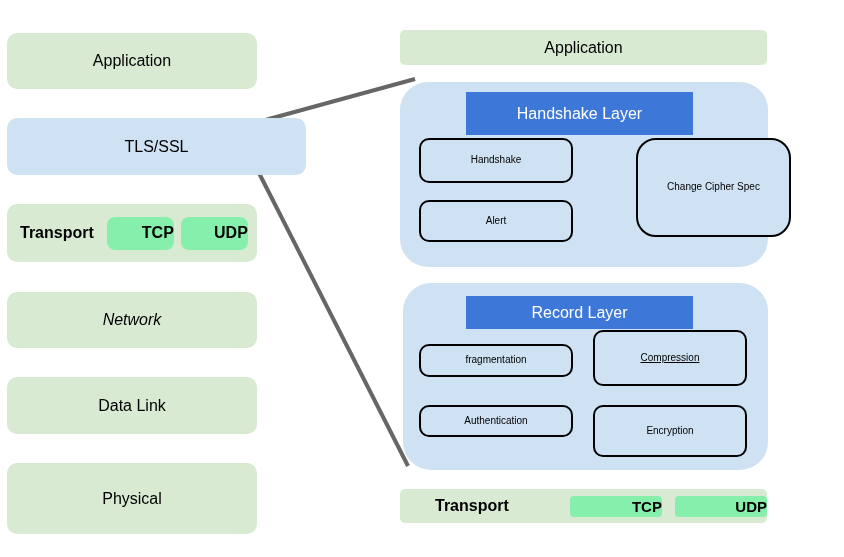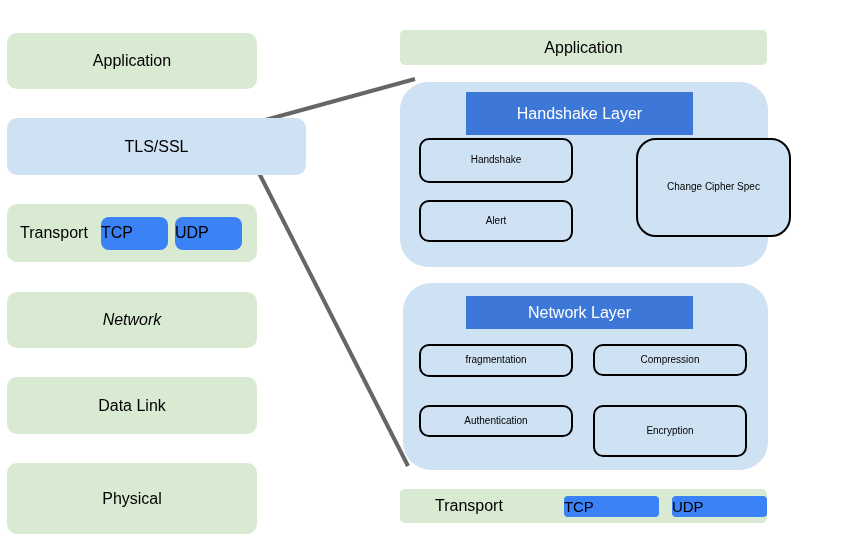--- a/index.html
+++ b/index.html
@@ -48,31 +48,32 @@
     border-radius: 10px;
     display: flex;
     align-items: center;
     justify-content: center;
     font-size: 10px;
     line-height: 1.25;
     box-sizing: border-box;
   }
   .inner.tall { border-radius: 20px; }
   .chip {
-    background: #3b82f6;
+    background: #86efac;
     display: flex;
     align-items: center;
-    justify-content: flex-start;
+    justify-content: flex-end;
     font-size: 16px;
   }
   .chip.left-chip { width: 67px; height: 33px; border-radius: 8px; }
   .chip.bottom-chip { width: 95px; height: 21px; border-radius: 4px; font-size: 15px; }
   .transport-row {
     display: flex;
     align-items: center;
+    font-weight: bold;
   }
   svg.lines { position: absolute; left: 0; top: 0; pointer-events: none; }
 </style>
 </head>
 <body>
 
 <div id="canvas">
 
   <svg class="lines" width="844" height="557">
     <line x1="258" y1="122" x2="415" y2="79" stroke="#666666" stroke-width="4"></line>
@@ -123,26 +124,26 @@
     <div class="inner tall" style="left:193px; top:56px; width:155px; height:99px; padding:0 18px;margin-left:43px;">
       <span>Change Cipher Spec</span>
     </div>
     <div class="inner" style="left:19px; top:118px; width:154px; height:42px;">
       <span>Alert</span>
     </div>
   </div>
 
   <div class="abs bigbox" style="left:403px; top:283px; width:365px; height:187px;">
     <div class="hdr" style="left:63px; top:13px; width:227px; height:33px;">
-      <span>Network Layer</span>
+      <span>Record Layer</span>
     </div>
     <div class="inner" style="left:16px; top:61px; width:154px; height:33px;">
       <span>fragmentation</span>
     </div>
-    <div class="inner" style="left:190px; top:61px; width:154px; height:32px;">
+    <div class="inner" style="left:190px; top:47px; width:154px; height:56px;text-decoration:underline;">
       <span>Compression</span>
     </div>
     <div class="inner" style="left:16px; top:122px; width:154px; height:32px;">
       <span>Authentication</span>
     </div>
     <div class="inner" style="left:190px; top:122px; width:154px; height:52px;">
       <span>Encryption</span>
     </div>
   </div>
 

